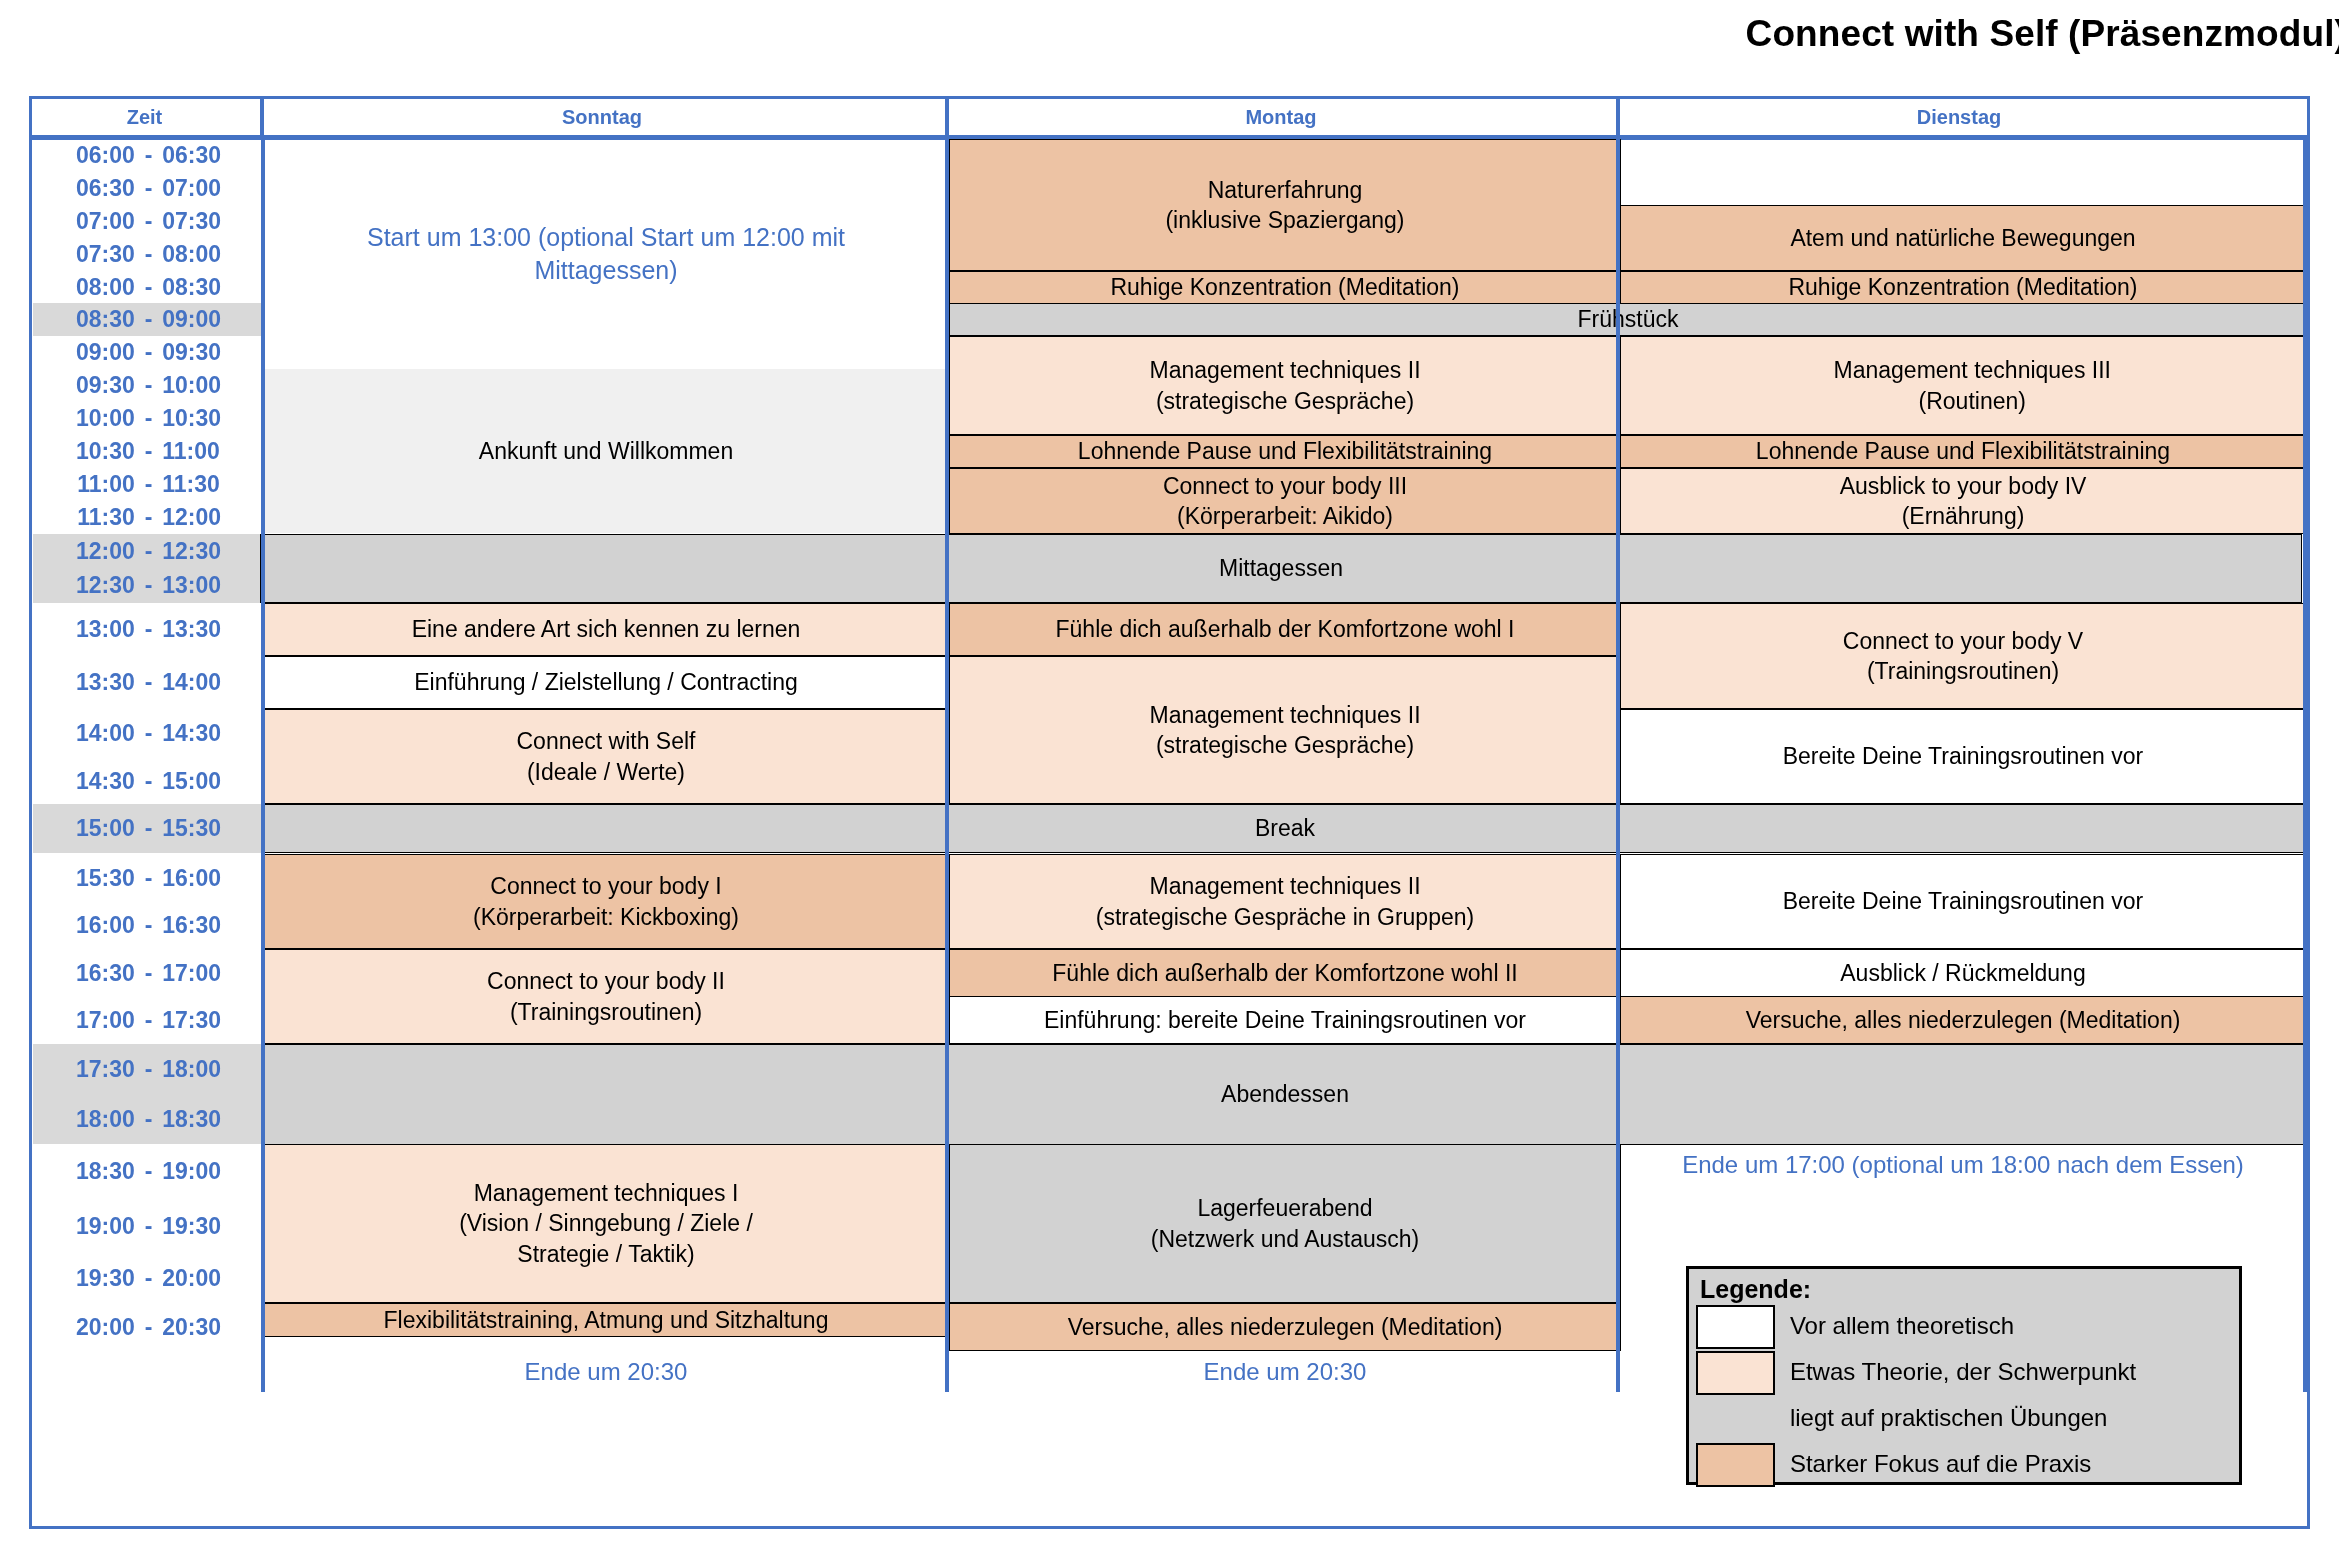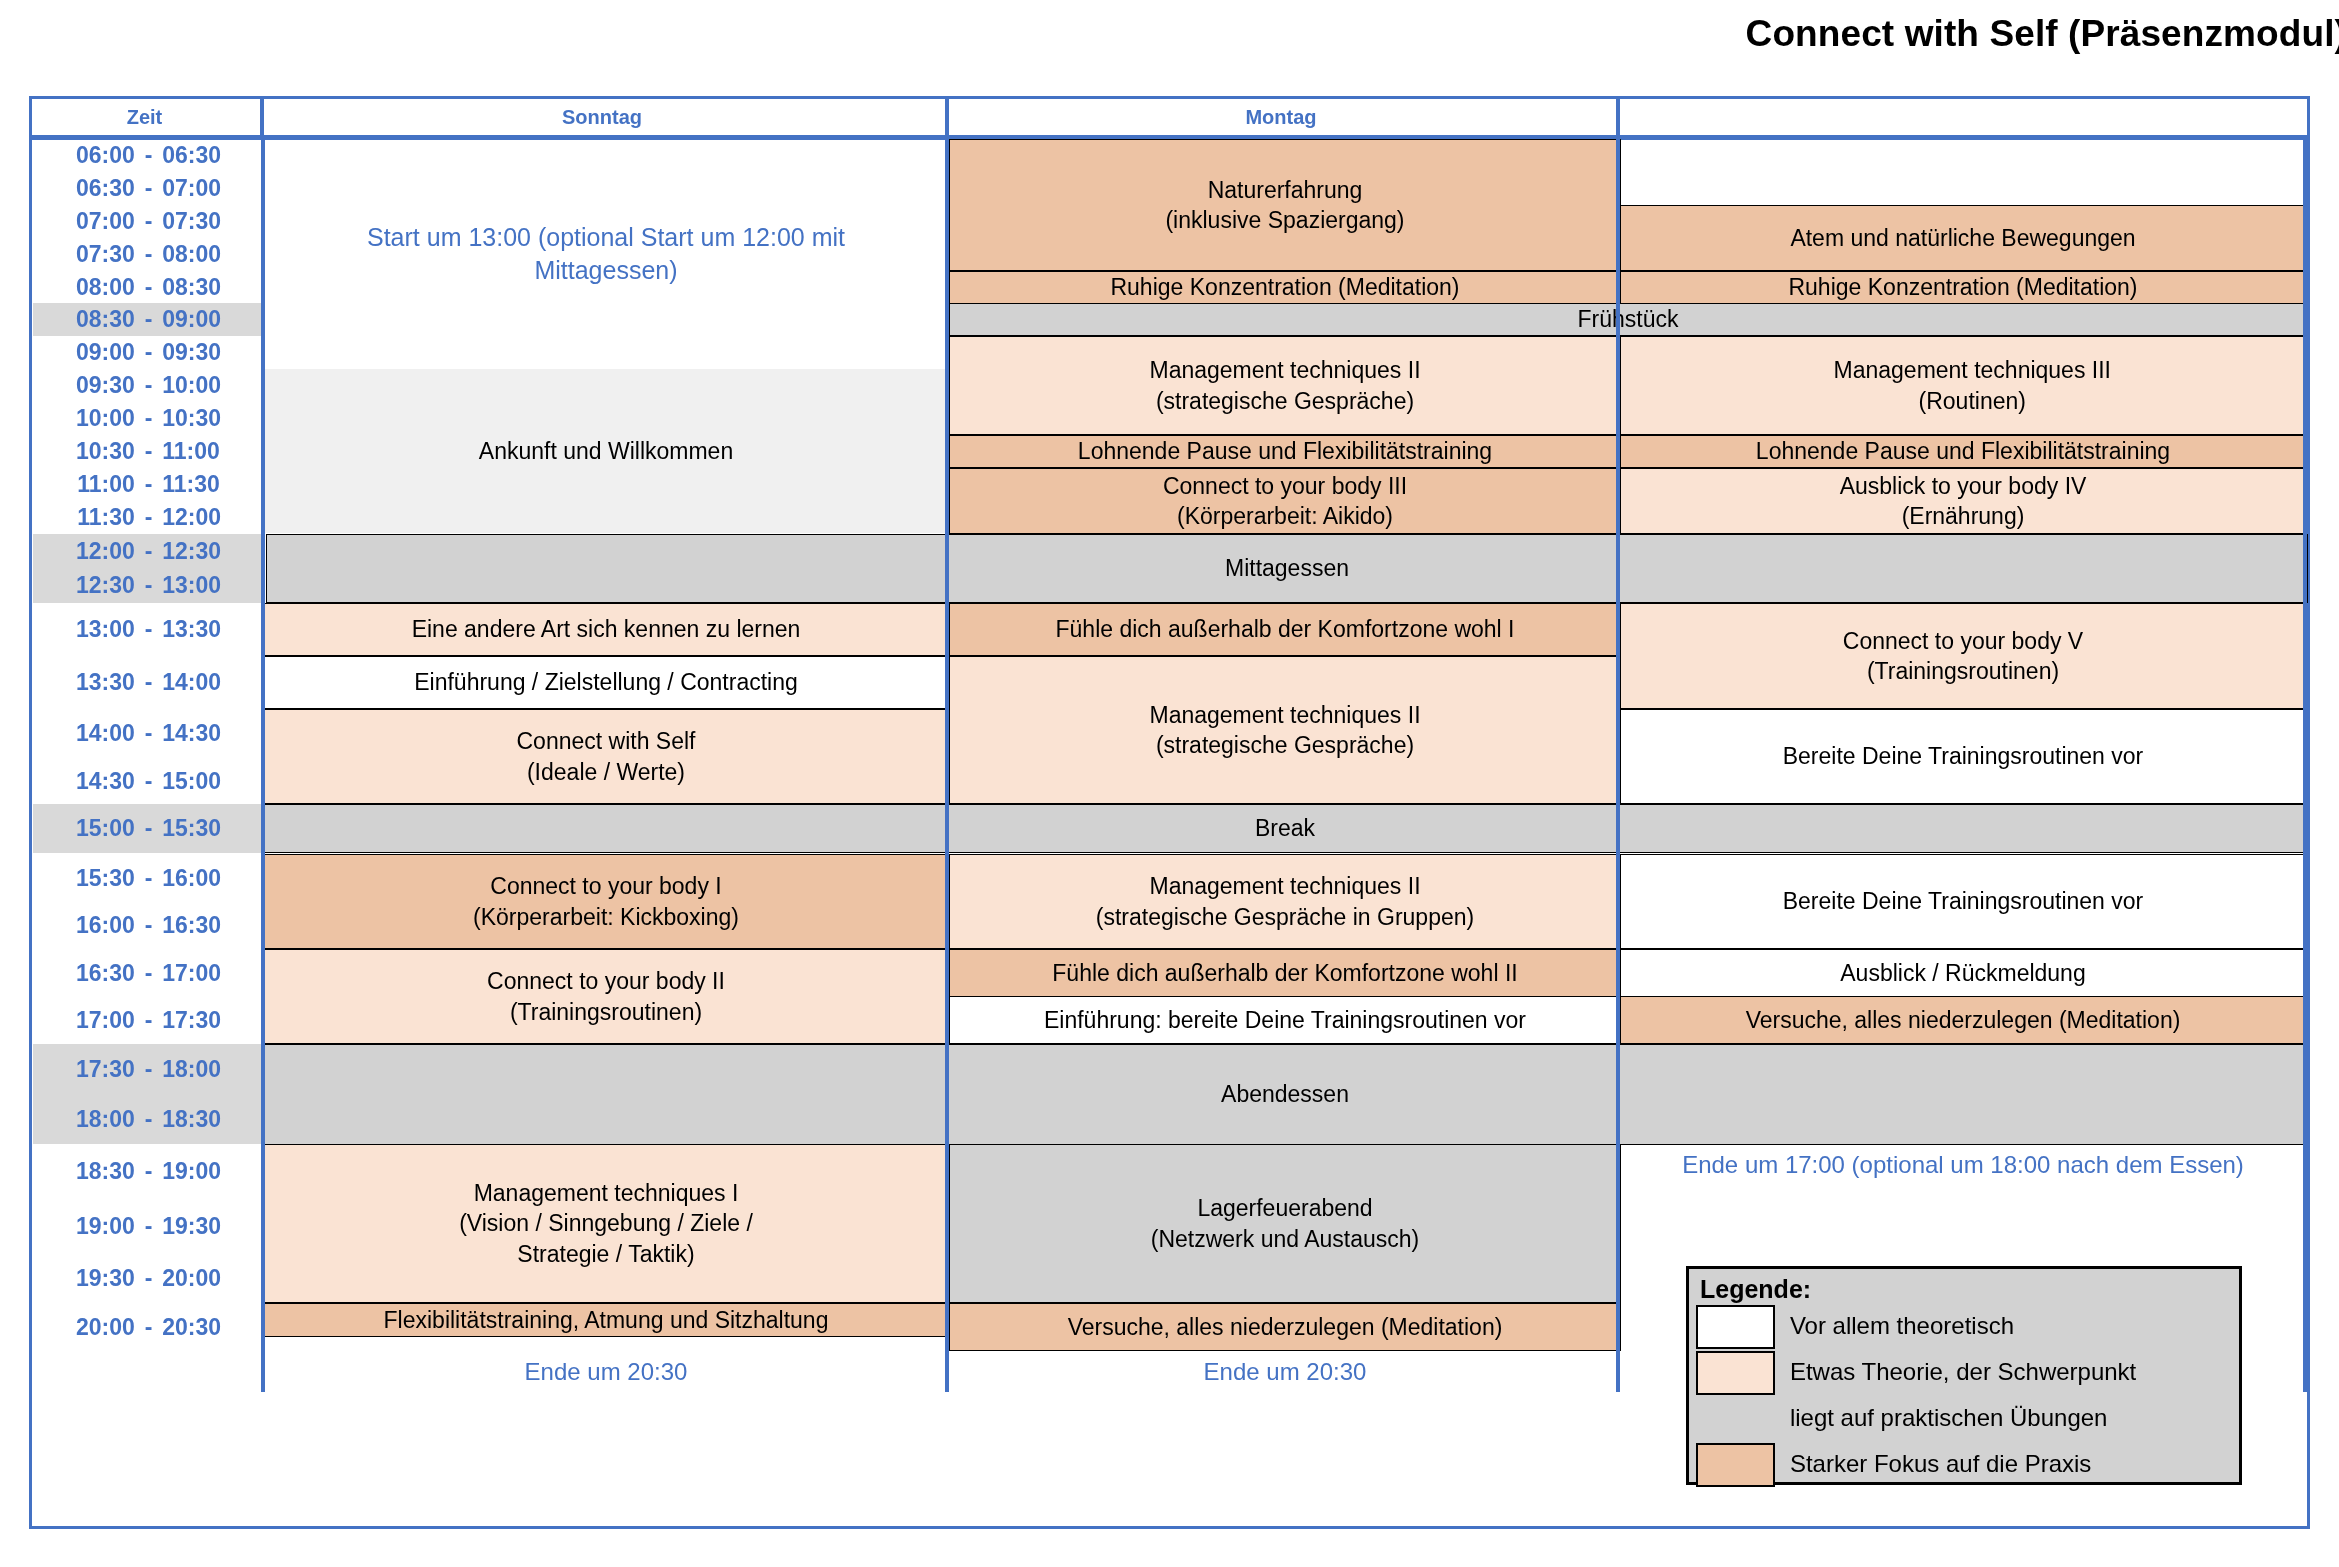--- a/index.html
+++ b/index.html
@@ -215,20 +215,21 @@
 
   <div class="frame"></div>
 
   <div class="header-row">
     <div class="hdr col-time">Zeit</div>
     <div class="hdr-sep" style="left:231px;"></div>
     <div class="hdr col-sun">Sonntag</div>
     <div class="hdr-sep" style="left:916px;"></div>
     <div class="hdr col-mon">Montag</div>
     <div class="hdr-sep" style="left:1587px;"></div>
+    <div class="hdr col-tue">Dienstag</div>
     <div class="hdr-underline"></div>
   </div>
 
   <div class="grid">
 
     <div class="vline" style="left:228px;"></div>
     <div class="vline" style="left:912px;"></div>
     <div class="vline" style="left:1583px;"></div>
     <div class="vline" style="left:2270px;"></div>
 
@@ -490,21 +491,21 @@
     <div class="cell c-strong" style="left:1587px; top:857px; width:686px; height:48px;">
       <span class="ln">Versuche, alles niederzulegen (Meditation)</span>
     </div>
     <div class="cell c-white noborder note" style="left:1587px; top:1005px; width:686px; height:42px; font-size:24px;">
       <span class="ln">Ende um 17:00 (optional um 18:00 nach dem Essen)</span>
     </div>
 
     <div class="cell c-gray" style="left:916px; top:164px; width:1358px; height:33px;">
       <span class="ln">Frühstück</span>
     </div>
-    <div class="cell c-gray" style="left:233px; top:395px; width:2042px; height:69px;">
+    <div class="cell c-gray" style="left:227px; top:395px; width:2042px; height:69px;">
       <span class="ln">Mittagessen</span>
     </div>
     <div class="cell c-gray" style="left:231px; top:665px; width:2042px; height:49px;">
       <span class="ln">Break</span>
     </div>
     <div class="cell c-gray" style="left:231px; top:905px; width:2042px; height:101px;">
       <span class="ln">Abendessen</span>
     </div>
 
   </div>

